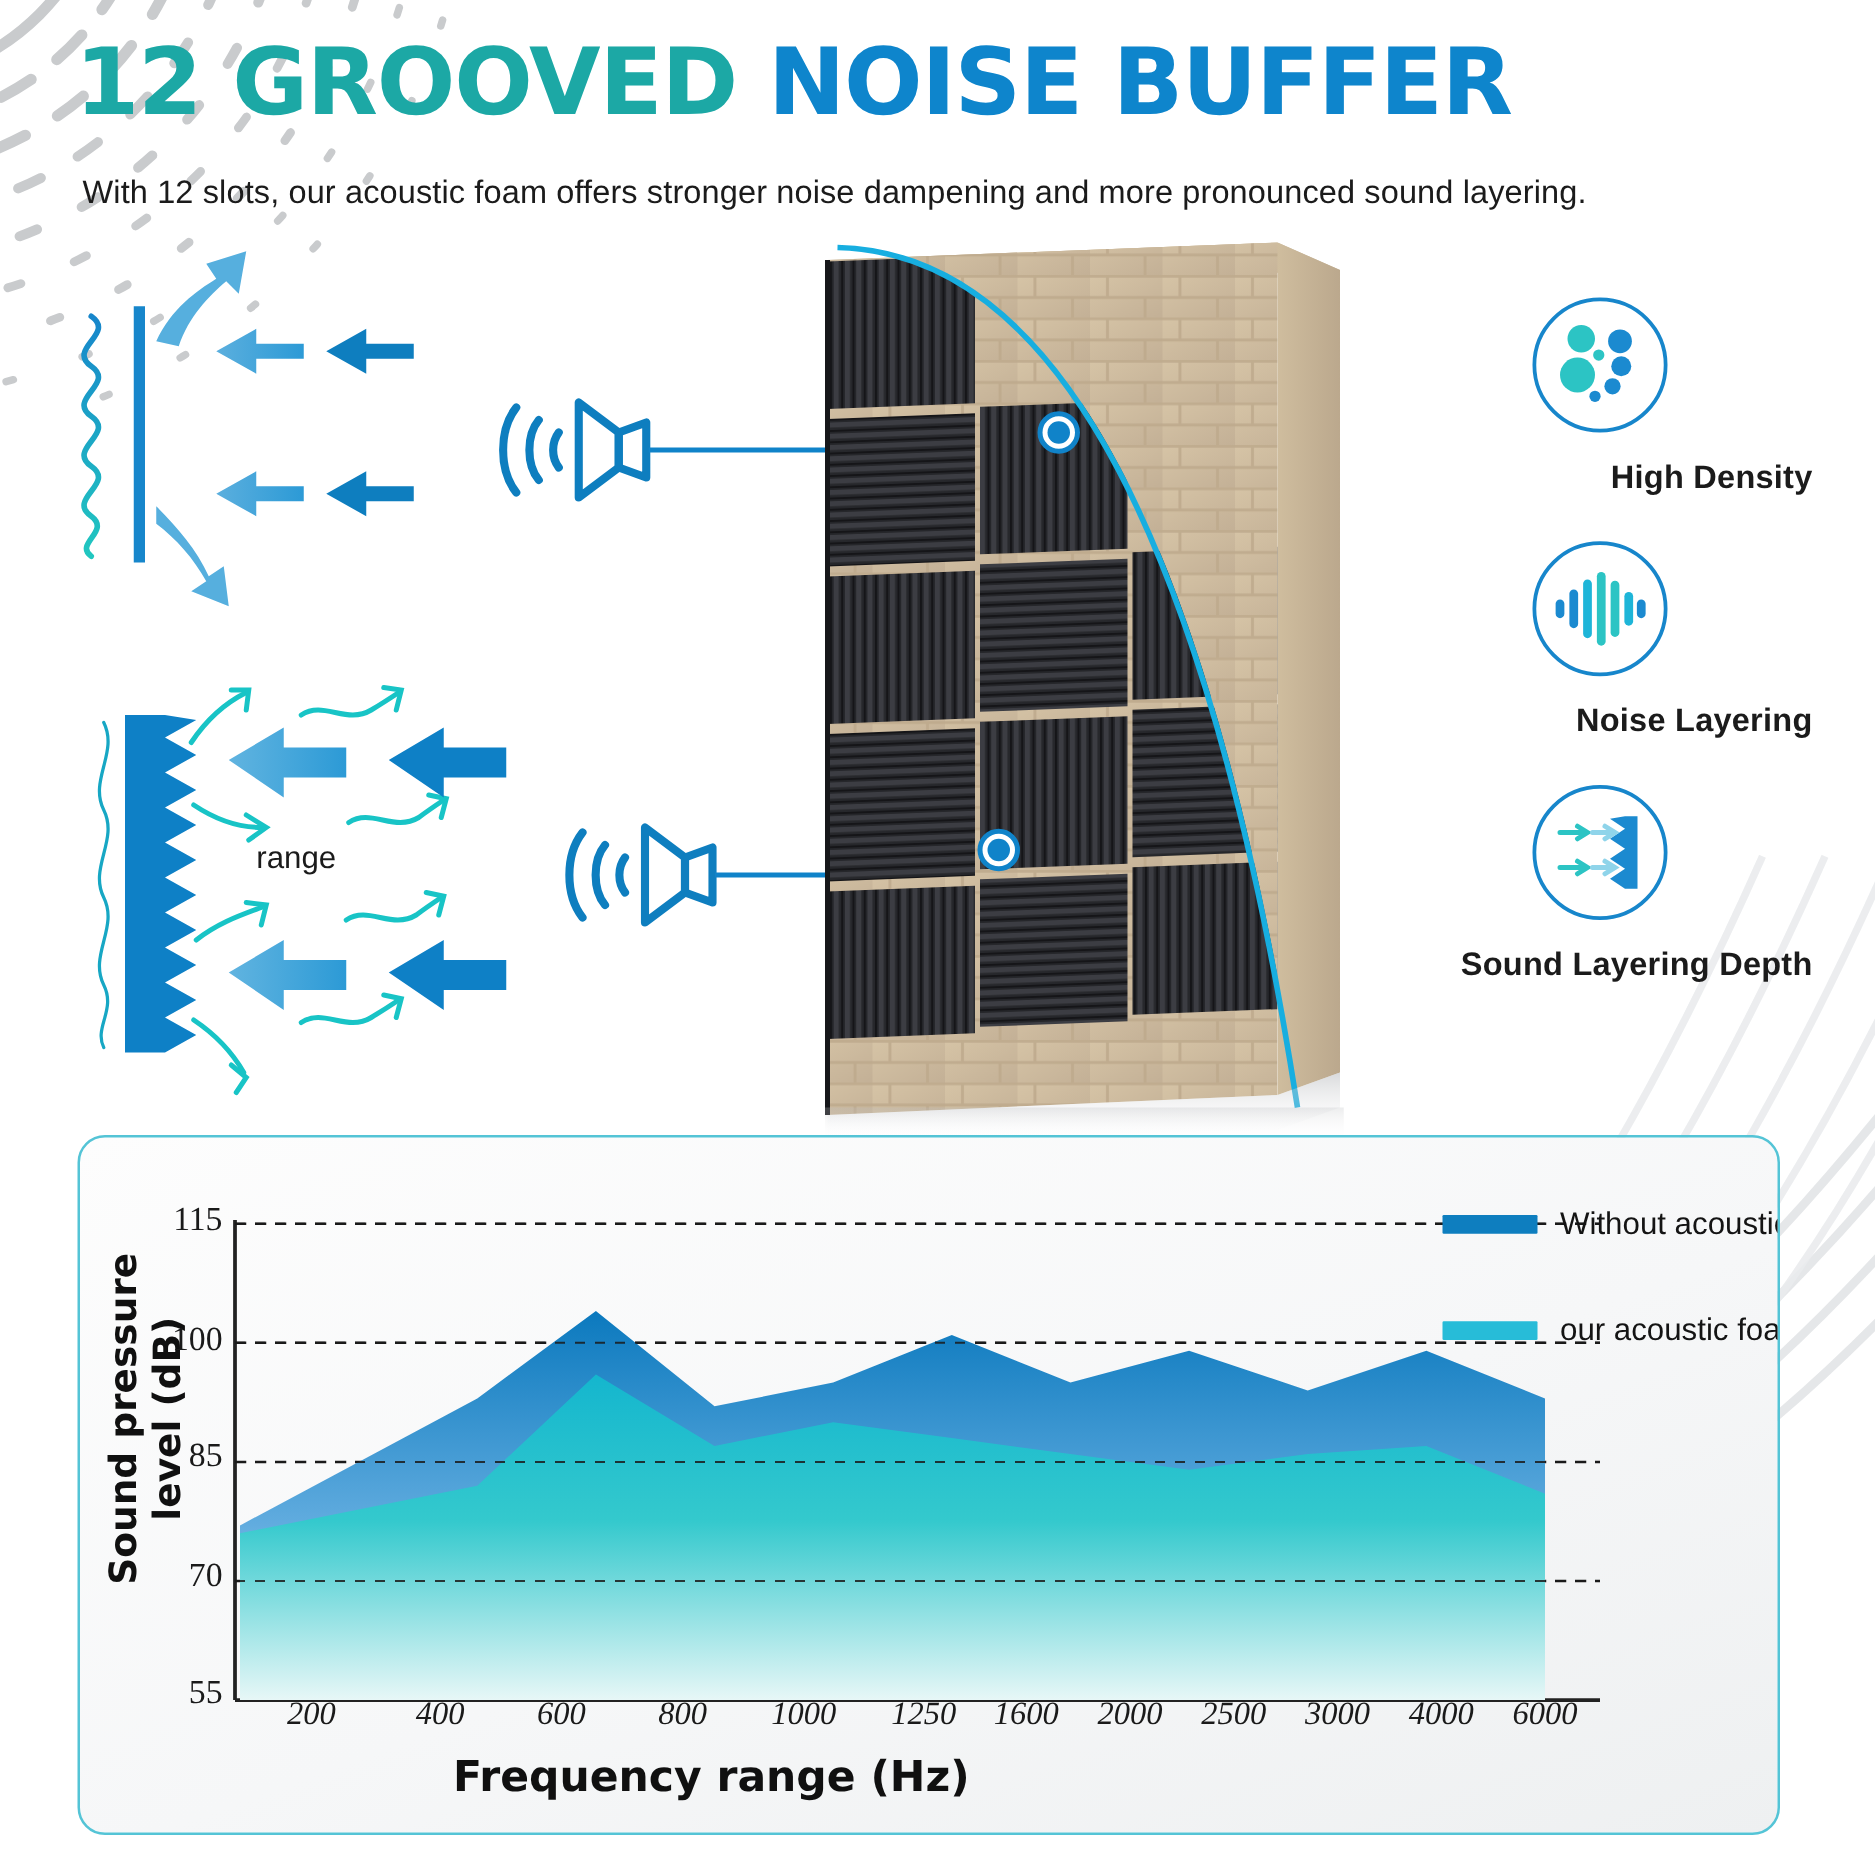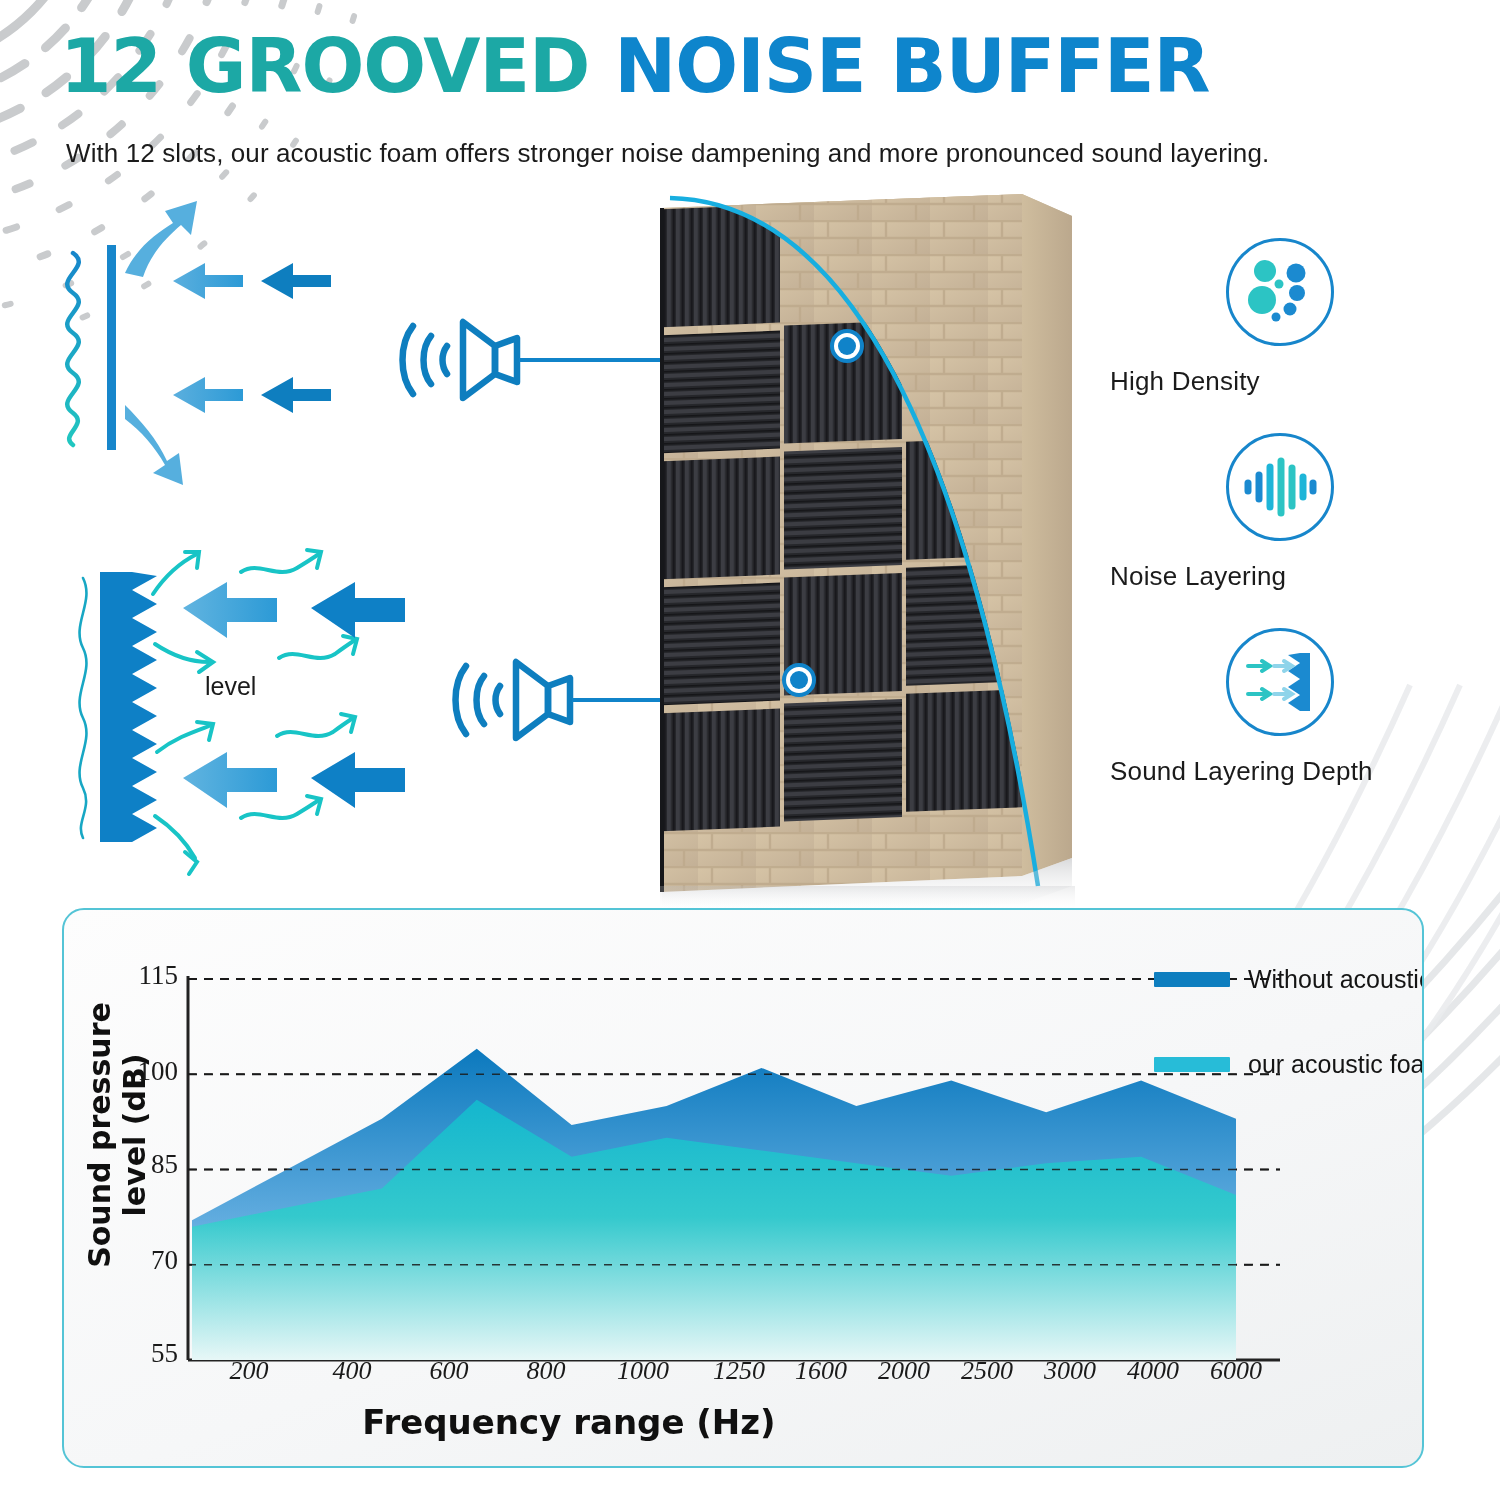--- a/index.html
+++ b/index.html
@@ -46,21 +46,21 @@
   
   .spk { position:absolute; }
   .spk-top { left:395px; top:300px; width:470px; height:120px; }
   .spk-bot { left:448px; top:640px; width:380px; height:120px; }
 
   
   .product { position:absolute; left:640px; top:186px; width:450px; height:730px; }
 
   
   .features { position:absolute; left:1110px; top:238px; width:340px; }
-  .feature { width:340px; text-align:left; margin-bottom:18px; }
+  .feature { width:340px; text-align:right; margin-bottom:18px;font-weight:bold; }
   .feature + .feature { margin-top:12px; }
   .feature .circle {
     width:108px; height:108px; margin:0 auto 20px auto;
     border:3px solid #1786CB; border-radius:50%;
     display:flex; align-items:center; justify-content:center;
     background:transparent;
   }
   .feature .flabel {
     font-size:26px; color:#1b1b1b; letter-spacing:.2px; white-space:nowrap;
   }
@@ -218,21 +218,21 @@
       <path d="M262 256 L 276 259 L 272 274"></path>
     </g>
 
     <path d="M138 68 L 182 42 L 182 58 L 232 58 L 232 82 L 182 82 L 182 98 Z" fill="url(#gradArrowLt2)"></path>
     <path d="M266 68 L 310 42 L 310 58 L 360 58 L 360 82 L 310 82 L 310 98 Z" fill="#0E80C6"></path>
 
     <path d="M138 238 L 182 212 L 182 228 L 232 228 L 232 252 L 182 252 L 182 268 Z" fill="url(#gradArrowLt2)"></path>
     <path d="M266 238 L 310 212 L 310 228 L 360 228 L 360 252 L 310 252 L 310 268 Z" fill="#0E80C6"></path>
   </svg>
 
-  <div class="weaker-label">level</div>
+  <div class="weaker-label">range</div>
 
   <svg class="spk spk-top" viewBox="0 0 470 120">
     <g fill="none" stroke="#0E7EBF" stroke-width="6.5" stroke-linecap="round">
       <path d="M18 26 C 4 44 4 76 18 94"></path>
       <path d="M36 36 C 26 48 26 72 36 84"></path>
       <path d="M52 46 C 46 54 46 66 52 74"></path>
     </g>
     <path d="M68 22 L 68 98 L 100 74 L 100 46 Z" fill="none" stroke="#0E7EBF" stroke-width="6.5" stroke-linejoin="round"></path>
     <path d="M100 46 L 122 38 L 122 82 L 100 74 Z" fill="none" stroke="#0E7EBF" stroke-width="6.5" stroke-linejoin="round"></path>
     <path d="M124 60 L 468 60" stroke="#1083C9" stroke-width="4" fill="none"></path>

